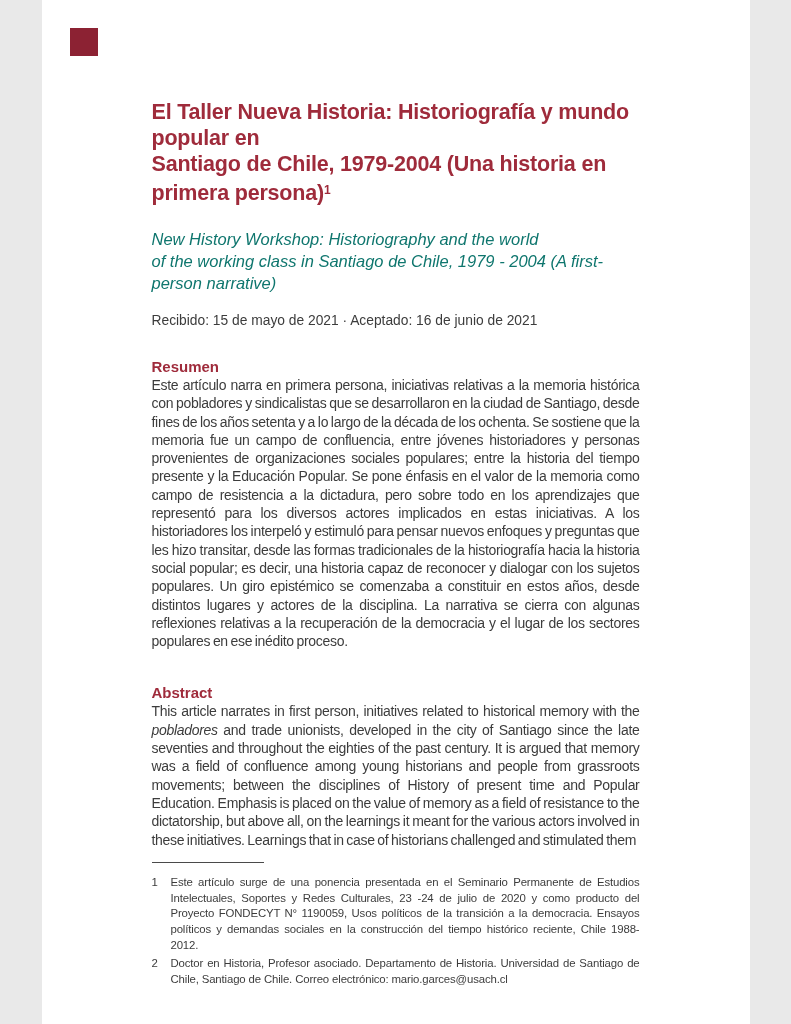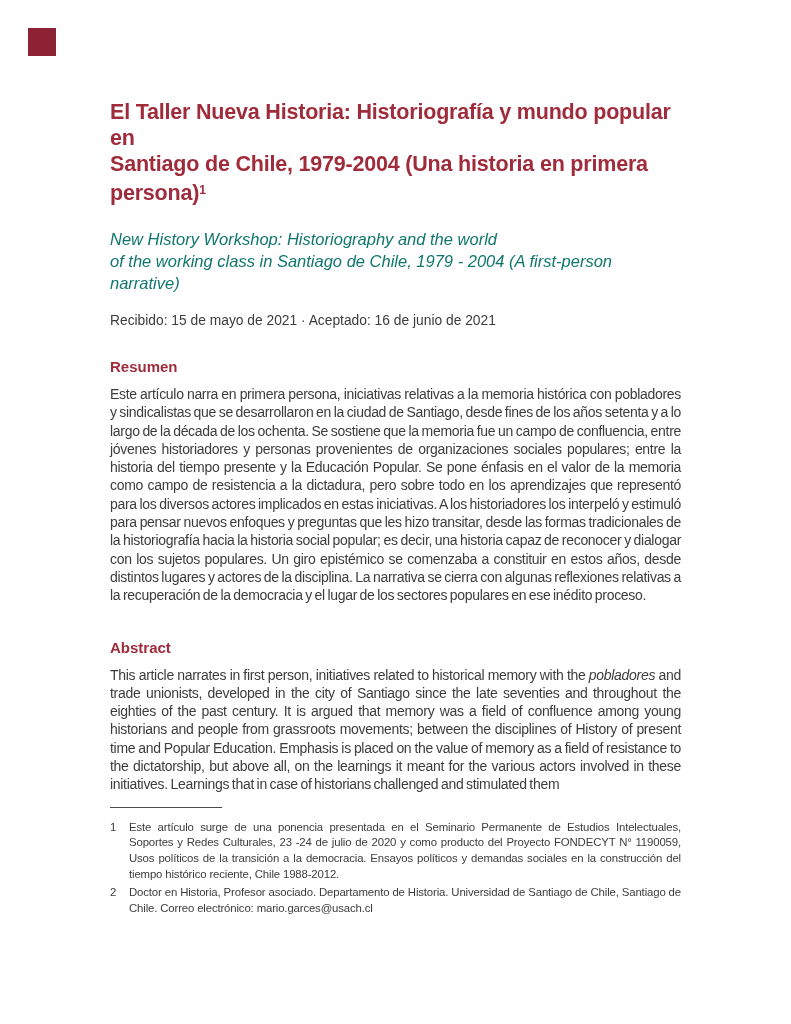--- a/index.html
+++ b/index.html
@@ -1,19 +1,19 @@
 <!DOCTYPE html>
 <html><head>
 <meta charset="utf-8">
 <style>
   * { margin:0; padding:0; box-sizing:border-box; }
   html,body { background:#e9e9e9; }
   .page {
     position:relative;
-    width:791px; height:1024px;
+    width:708px; height:1024px;
     margin:0 auto;
     background:#ffffff;
     overflow:hidden;
     font-family:"Liberation Sans", sans-serif;
     color:#3c3c3c;
   }
   .corner-square {
     position:absolute;
     left:28px; top:28px;
     width:28px; height:28px;
@@ -50,21 +50,21 @@
     font-size:13.8px;
     line-height:22px;
   }
   h2.section {
     margin-top:26px;
     font-size:15px;
     font-weight:bold;
     color:#9f2b3b;
   }
   p.body-text {
-    margin-top:10px;
+    margin-top:1px;
     font-size:14px;
     line-height:18.3px;
     text-align:justify;
     letter-spacing:-0.3px;
     word-spacing:-1px;
   }
   .keywords {
     margin-top:16px;
     font-size:14px;
     letter-spacing:-0.2px;

